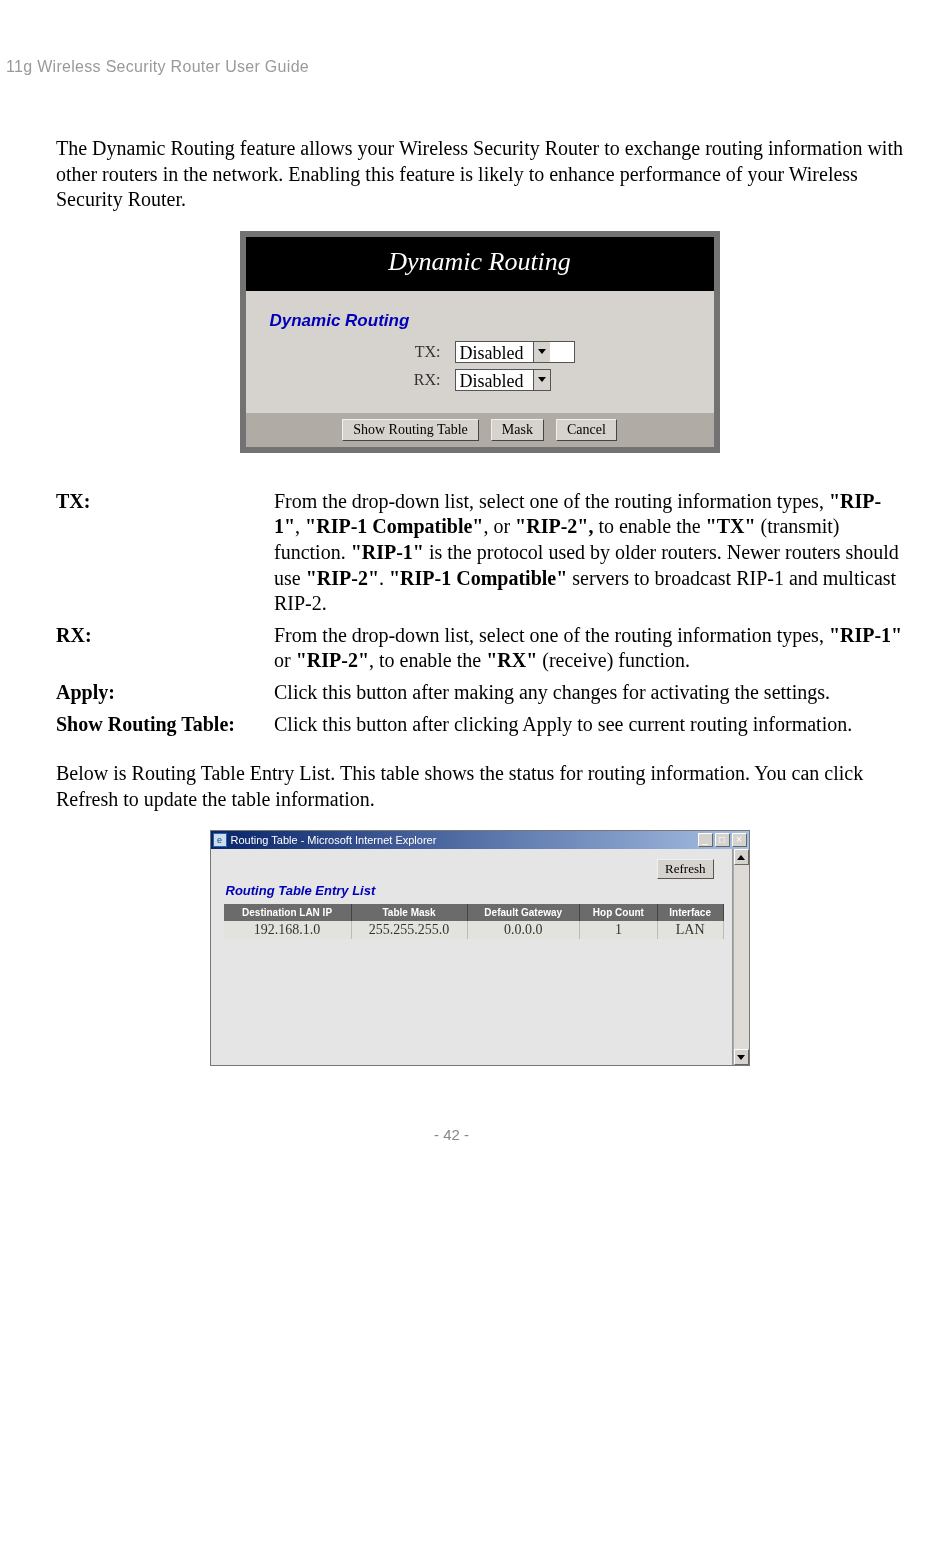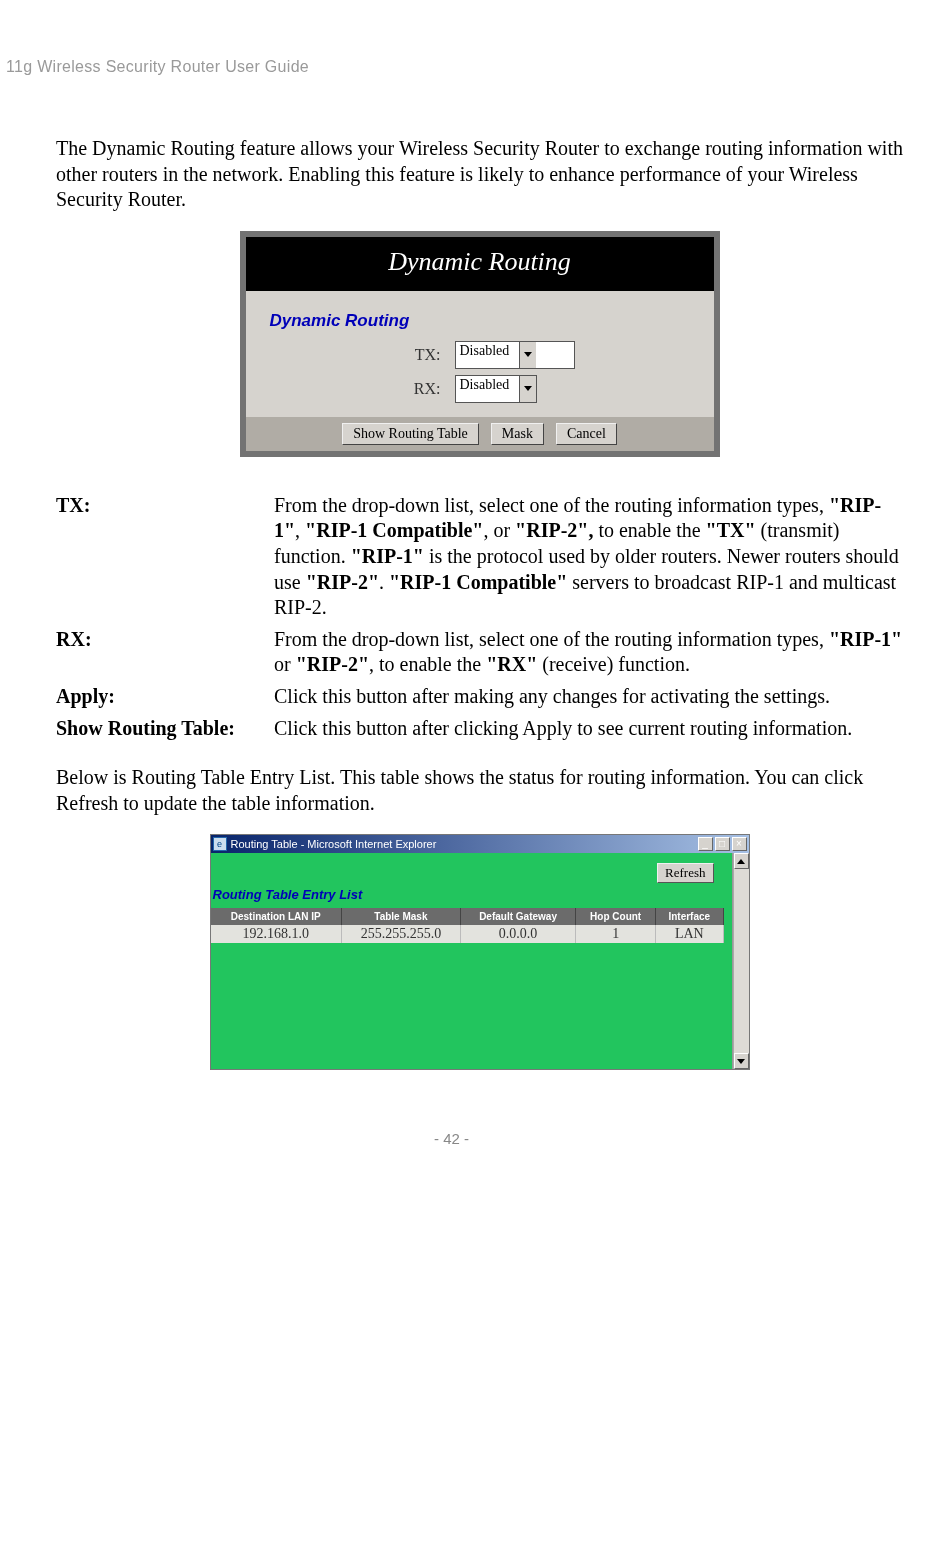--- a/index.html
+++ b/index.html
@@ -66,39 +66,39 @@
     padding-right: 14px;
     color: #333;
     font-family: "Times New Roman", serif;
     font-size: 16px;
   }
   .combo {
     display: inline-flex;
     align-items: stretch;
     background: #fff;
     border: 1px solid #555;
-    height: 28px;
+    height: 22px;
     font-family: "Times New Roman", serif;
-    font-size: 14px;
+    font-size: 18px;
   }
   .combo-text { padding: 1px 10px 0 4px; }
   .combo-btn {
     width: 17px;
     background: #d6d3ce;
     border-left: 1px solid #555;
     display: flex; align-items: center; justify-content: center;
   }
   .combo-btn svg { width: 8px; height: 5px; }
   .btn-bar {
     background: #b0aca5;
     padding: 6px 0;
     display: flex;
     justify-content: center;
     gap: 12px;
-    margin-top: 4px;
+    margin-top: 12px;
   }
   .win-btn {
     background: #d6d3ce;
     border: 1px solid #444;
     border-top-color: #f0f0f0;
     border-left-color: #f0f0f0;
     font-family: "Times New Roman", serif;
     font-size: 14px;
     padding: 2px 10px;
   }
@@ -128,24 +128,24 @@
     display:inline-flex;align-items:center;justify-content:center;font-size:9px;color:#048;
   }
   .ie-ctrls { margin-left: auto; display:flex; gap:2px;}
   .ie-ctrl {
     width: 15px; height: 14px;
     background: #d6d3ce; border:1px solid #666; border-top-color:#fff;border-left-color:#fff;
     display:flex;align-items:center;justify-content:center;font-size:10px;line-height:1;
   }
   .fig2-body { display:flex; }
   .fig2-main {
-    flex:1; background:#22c55e;
+    flex:1; background:#e5e5e5;
     border-right:1px solid #999;
     min-height: 216px;
-    padding: 10px 8px 0 0;
+    padding: 10px 8px 0 13px;
   }
   .scrollbar { width: 16px; background:#dedbd6; border-left:1px solid #aaa; position:relative;}
   .scroll-btn {
     height:16px; background:#d6d3ce;
     border:1px solid #666;border-top-color:#fff;border-left-color:#fff;
     display:flex;align-items:center;justify-content:center;
   }
   .scroll-btn.bottom { position:absolute; bottom:0; left:0; right:0;}
   .refresh-row { text-align:right; margin-bottom:4px; padding-right:10px;}
   .refresh-btn {

